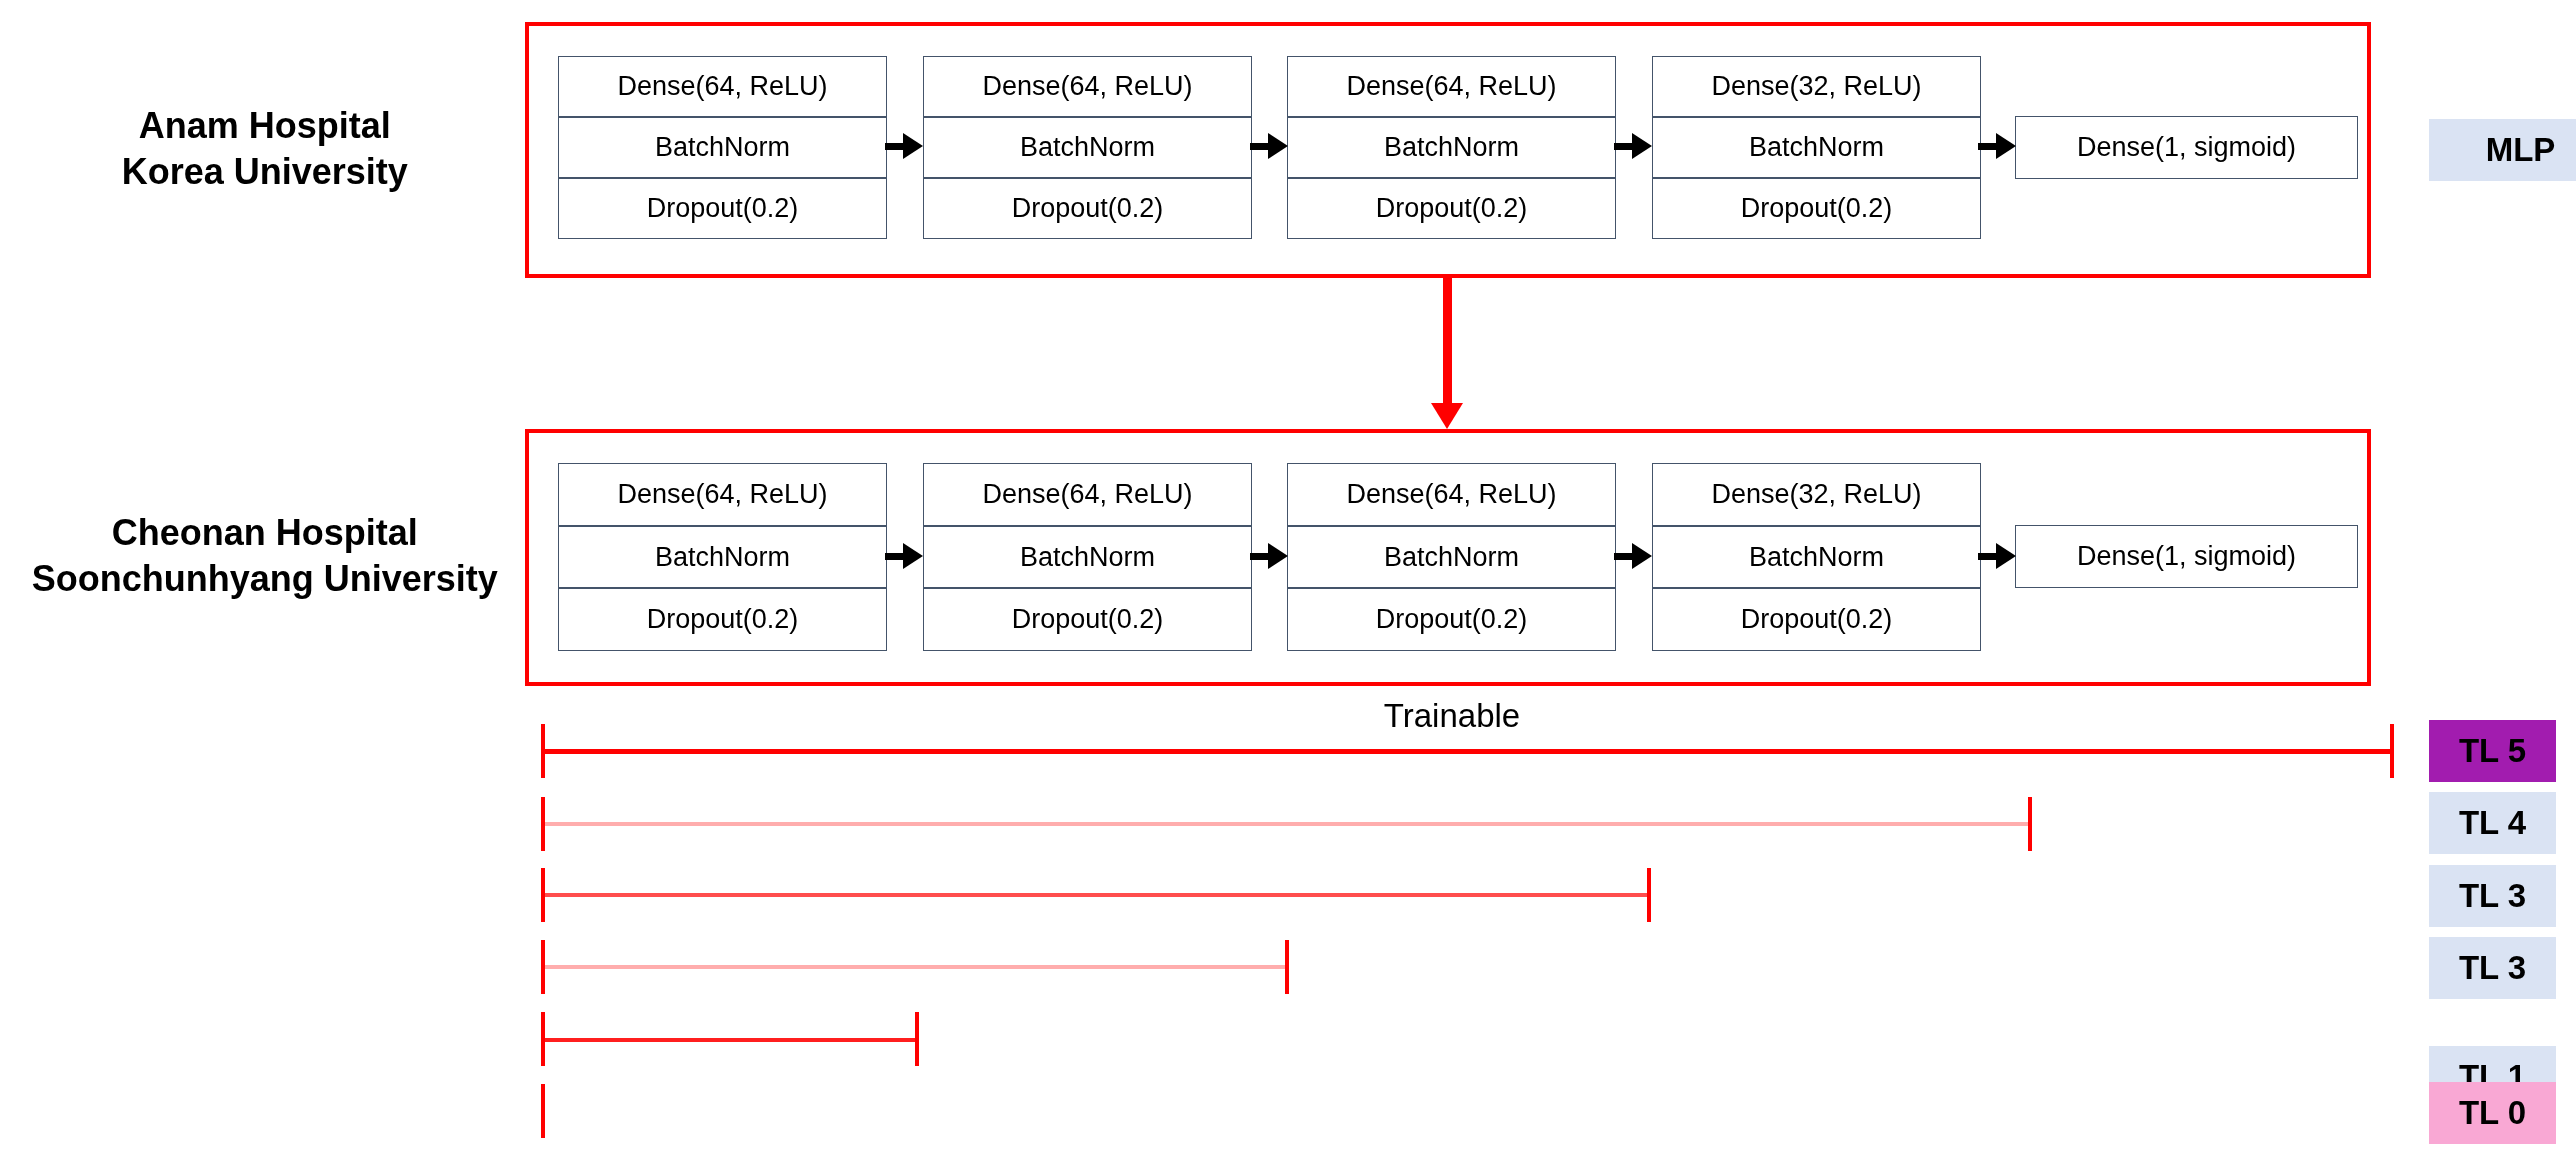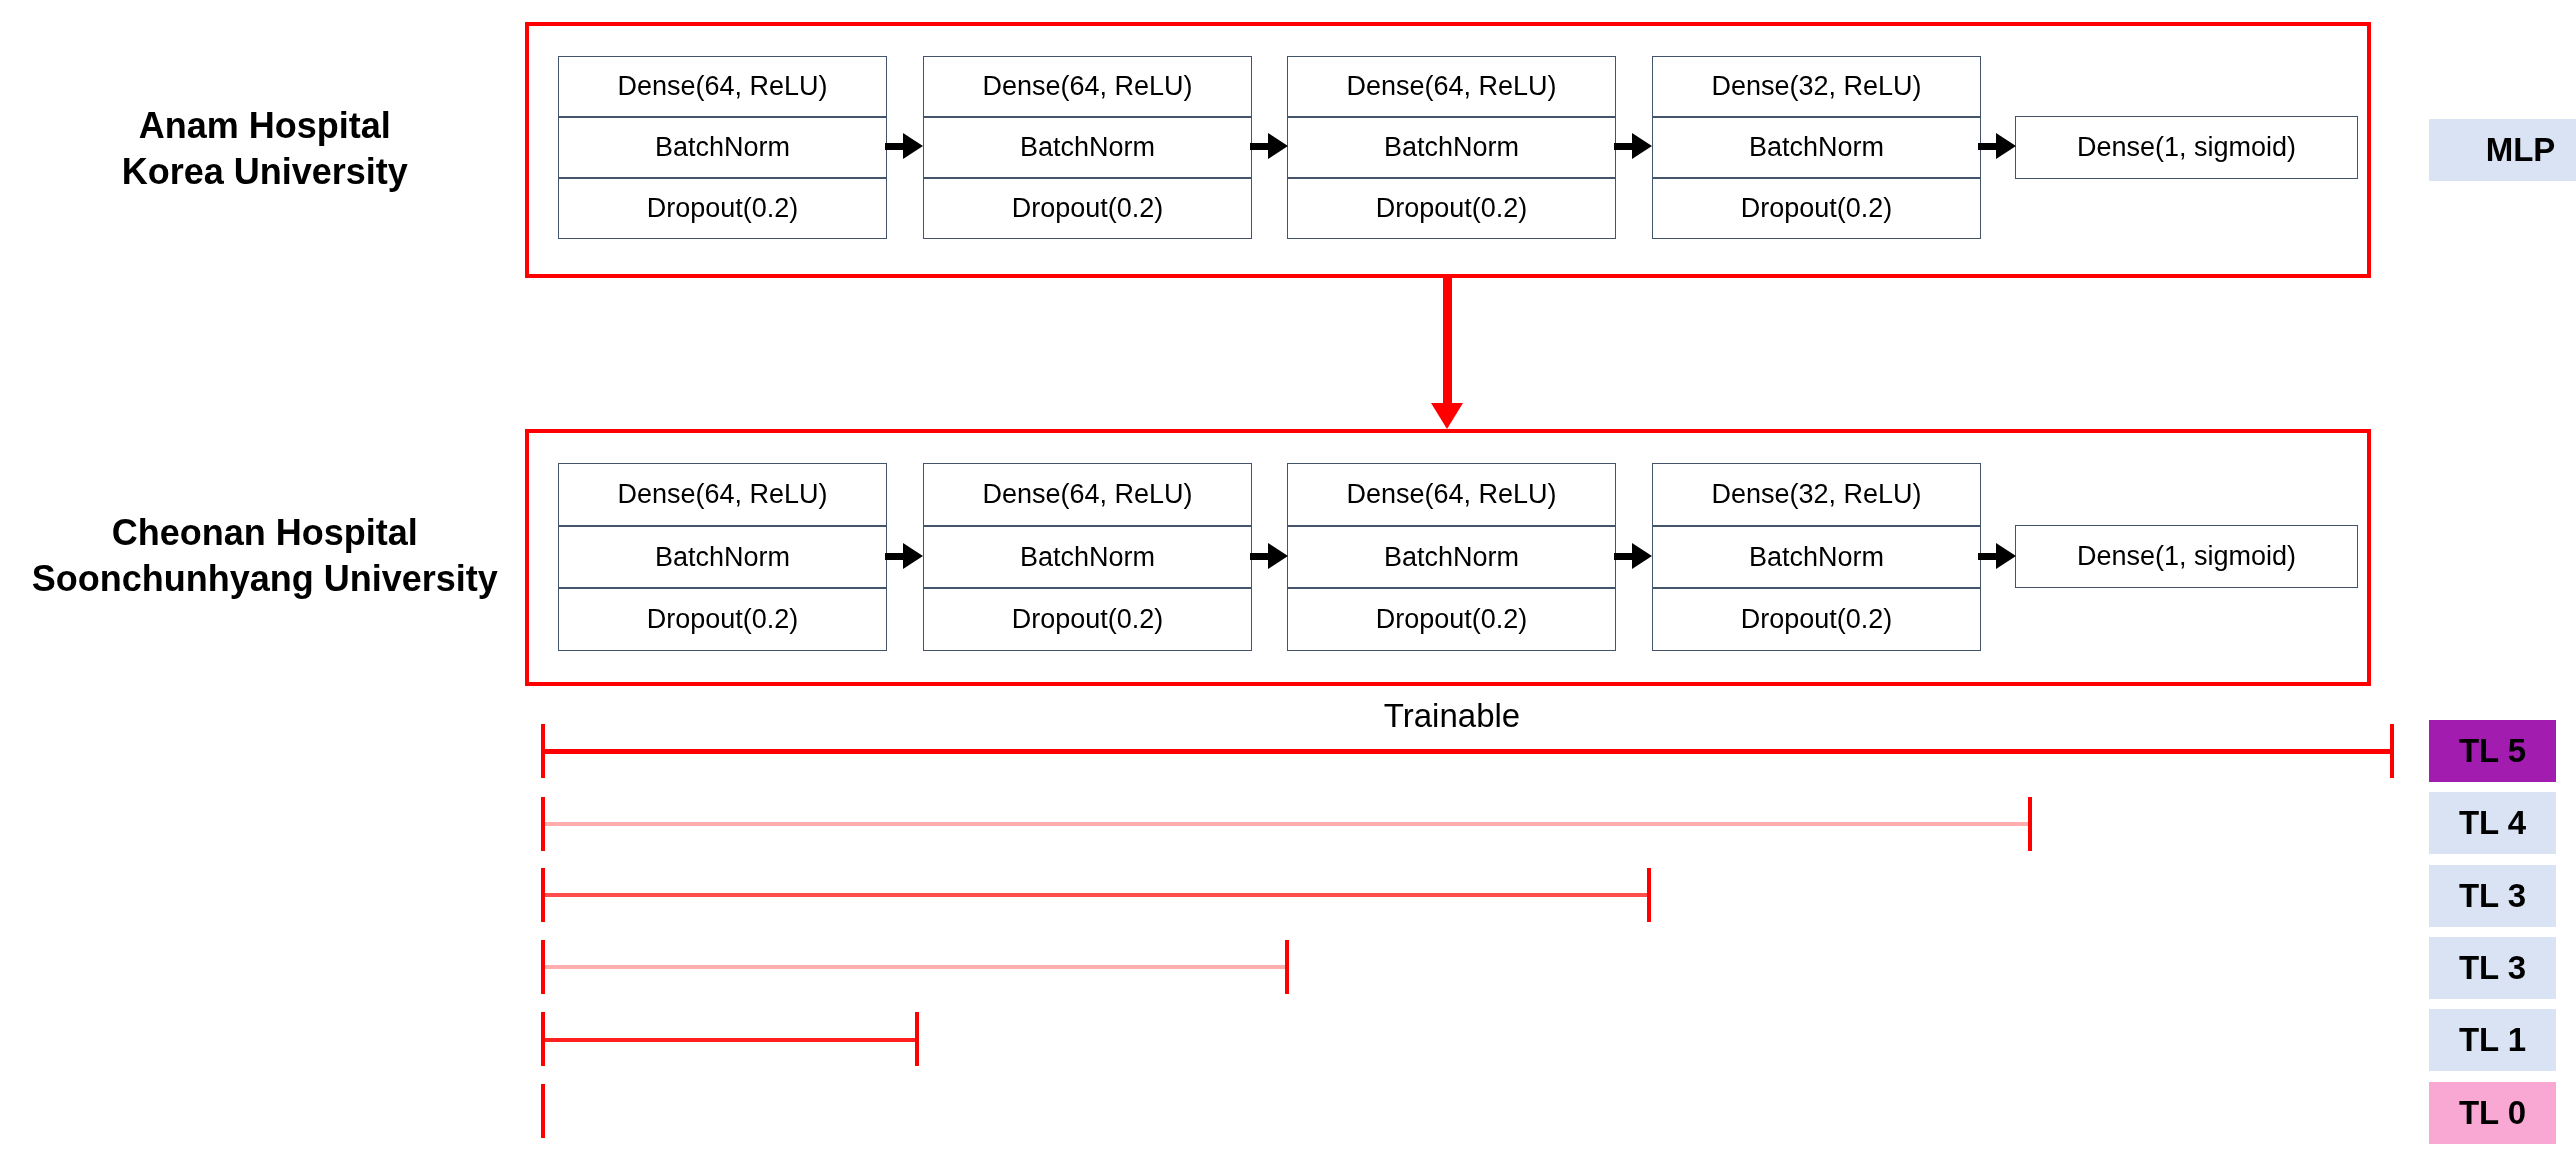--- a/index.html
+++ b/index.html
@@ -199,15 +199,15 @@
 <div class="cap capL" id="capL1"></div>
 <div class="cap" id="capR1"></div>
 
 <div class="cap capL" id="capL0"></div>
 
 <div class="badge" id="badge-mlp" style="background: rgb(218, 227, 243); padding-left: 28px;">MLP</div>
 <div class="badge" id="badge-tl5" style="background: #a21caf;">TL 5</div>
 <div class="badge" id="badge-tl4" style="background: rgb(218, 227, 243);">TL 4</div>
 <div class="badge" id="badge-tl3" style="background: rgb(218, 227, 243);">TL 3</div>
 <div class="badge" id="badge-tl2" style="background: rgb(218, 227, 243);">TL 3</div>
-<div class="badge" id="badge-tl1" style="background: rgb(218, 227, 243);">TL 1</div>
+<div class="badge" id="badge-tl1" style="background: rgb(218, 227, 243); margin-top: 37px;">TL 1</div>
 <div class="badge" id="badge-tl0" style="background: #f9a8d4;">TL 0</div>
 
 
 </body></html>

